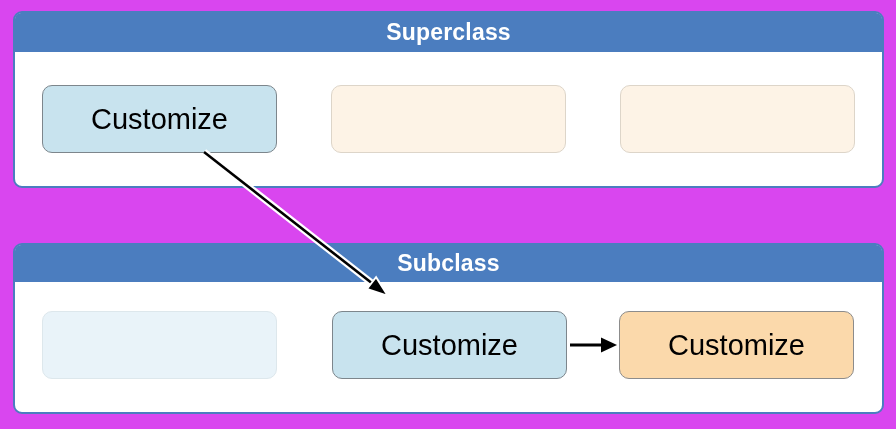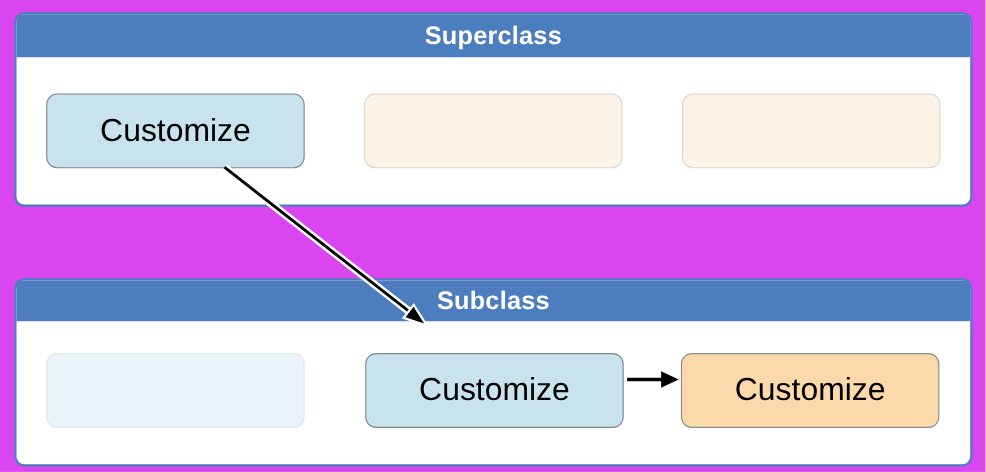--- a/index.html
+++ b/index.html
@@ -15,21 +15,21 @@
     position: absolute;
     box-sizing: border-box;
     left: 13px;
     width: 871px;
     background: #ffffff;
     border: 2px solid var(--panel-blue, #4b7dbf);
     border-radius: 9px;
     overflow: visible;
   }
   .panel-superclass { top: 11px;  height: 177px; }
-  .panel-subclass   { top: 253px; height: 171px; }
+  .panel-subclass   { top: 243px; height: 171px; }
   .panel-header {
     position: absolute;
     left: 0; right: 0; top: 0;
     background: var(--panel-blue, #4b7dbf);
     border-radius: 6px 6px 0 0;
     display: flex;
     align-items: center;
     justify-content: center;
     color: var(--panel-header-text, #ffffff);
     font-size: 23px;

